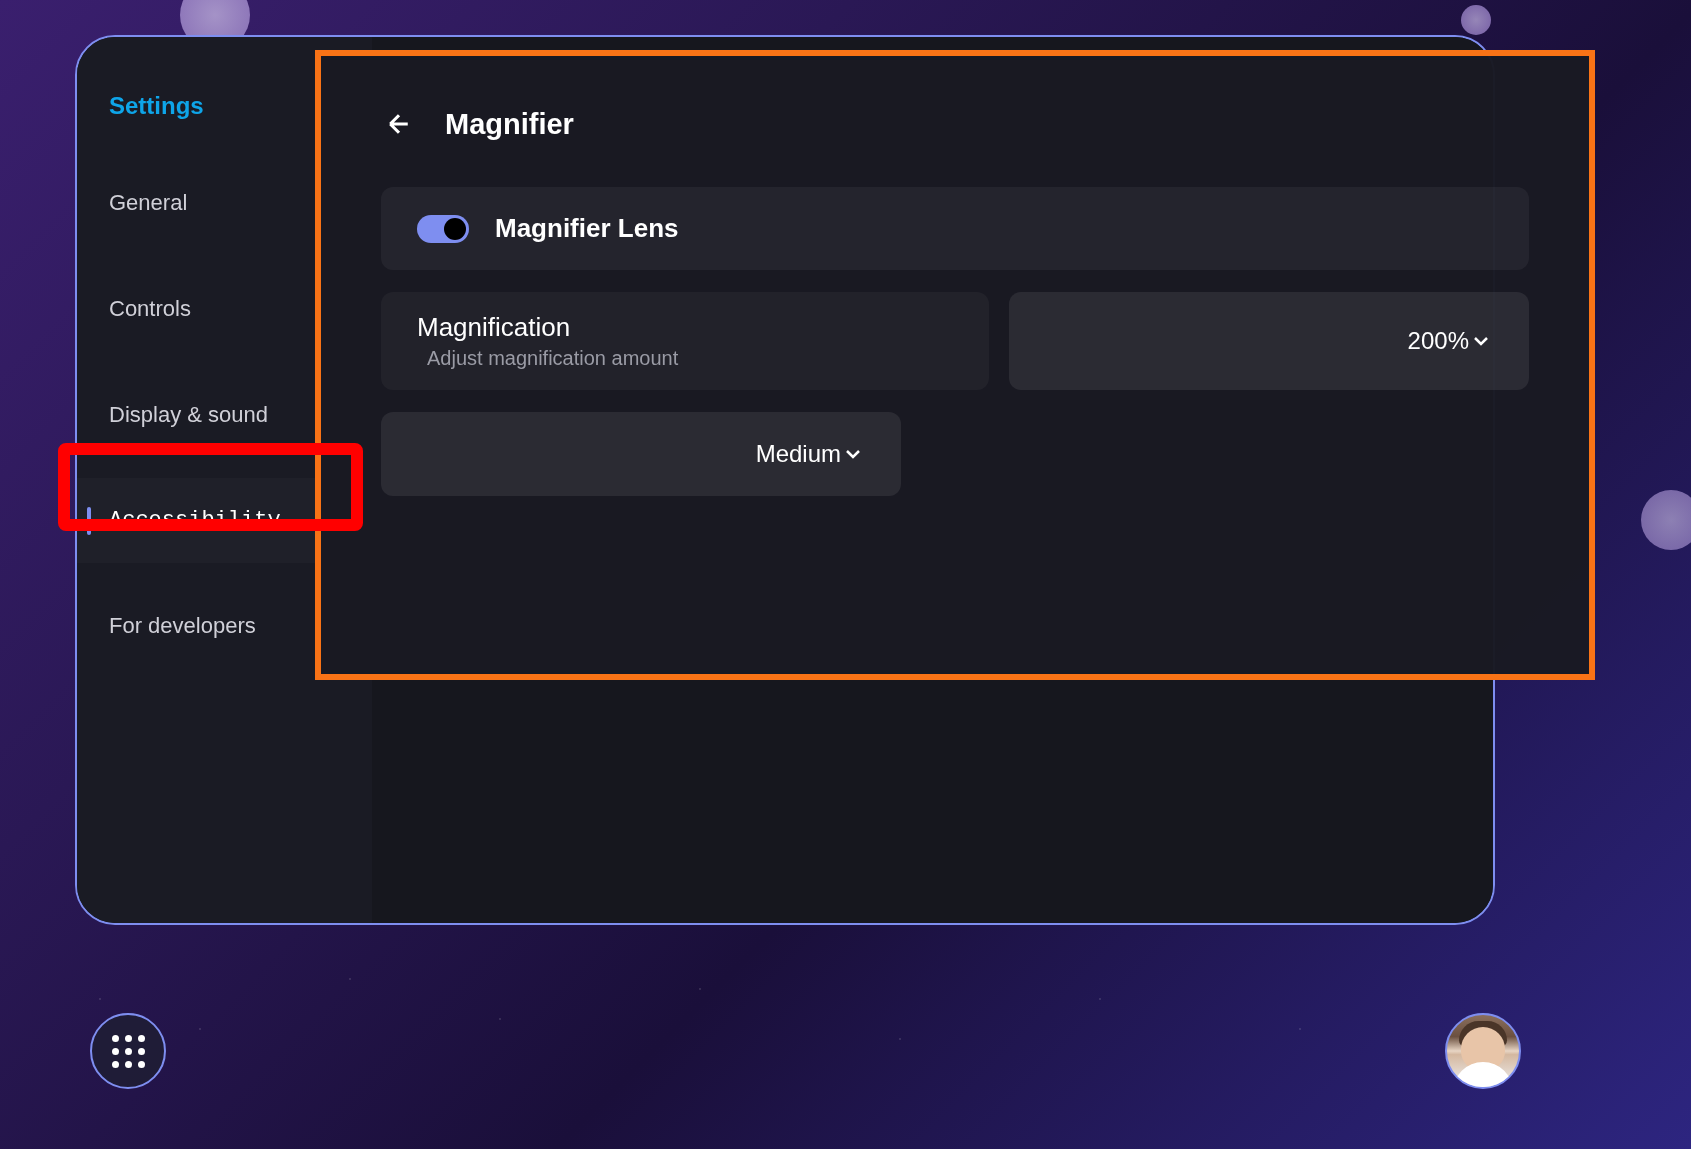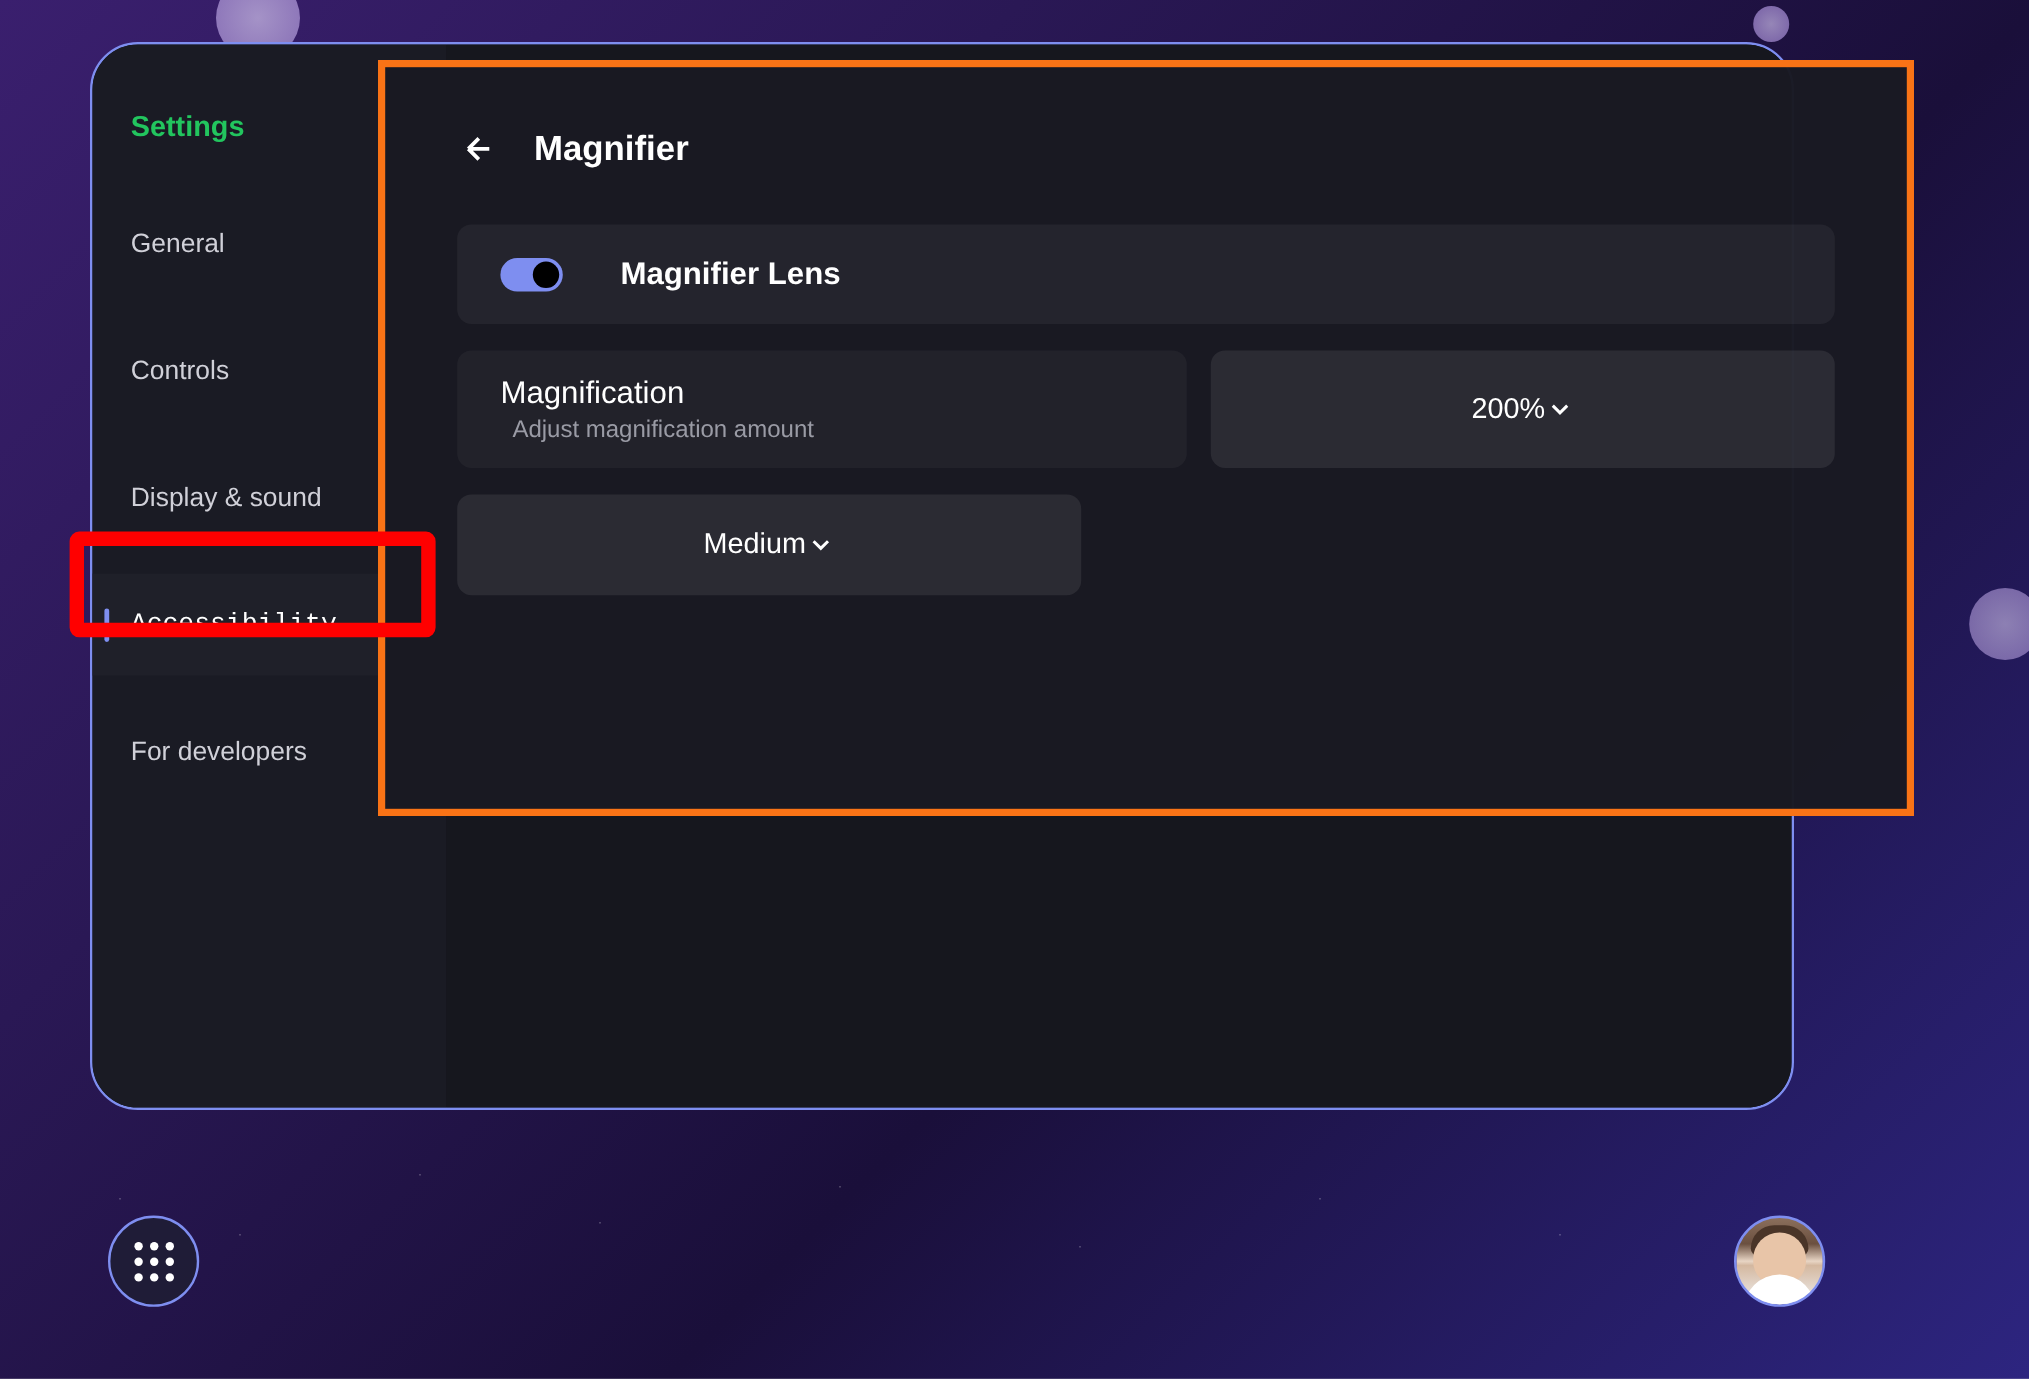--- a/index.html
+++ b/index.html
@@ -80,21 +80,21 @@
     
     
     .sidebar {
       width: 295px;
       background: #1a1b24;
       display: flex;
       flex-direction: column;
       padding-top: 25px;
     }
     .sidebar-title {
-      color: #22c55e;
+      color: #0ea5e9;
       font-size: 24px;
       font-weight: 600;
       padding: 30px 32px 40px 32px;
     }
     .sidebar-items {
       display: flex;
       flex-direction: column;
       gap: 20px;
     }
     .sidebar-item {
@@ -166,21 +166,21 @@
     }
     
     
     .setting-row {
       background: rgba(255, 255, 255, 0.05);
       border-radius: 12px;
       padding: 26px 36px;
       margin-bottom: 22px;
       display: flex;
       align-items: center;
-      gap: 48px;
+      gap: 26px;
     }
     .setting-row-split {
       background: transparent;
       padding: 0;
       display: flex;
       gap: 20px;
       margin-bottom: 22px;
       align-items: stretch;
     }
     .setting-labels {
@@ -203,21 +203,21 @@
       margin-top: 4px;
       margin-left: 10px;
     }
     .dropdown {
       width: 520px;
       background: rgba(255, 255, 255, 0.08);
       border-radius: 12px;
       padding: 28px 36px;
       display: flex;
       align-items: center;
-      justify-content: center;
+      justify-content: flex-end;
       cursor: pointer;
     }
     .dropdown-value {
       color: #ffffff;
       font-size: 24px;
     }
     .chevron-down {
       width: 24px;
       height: 24px;
     }

